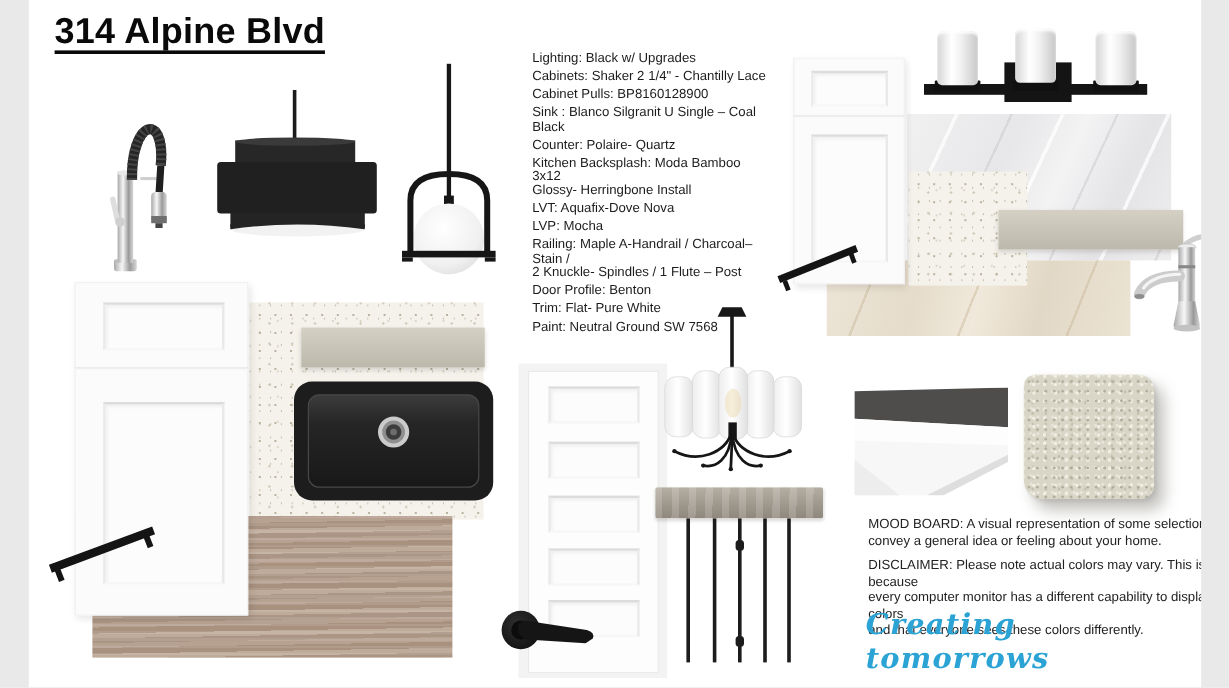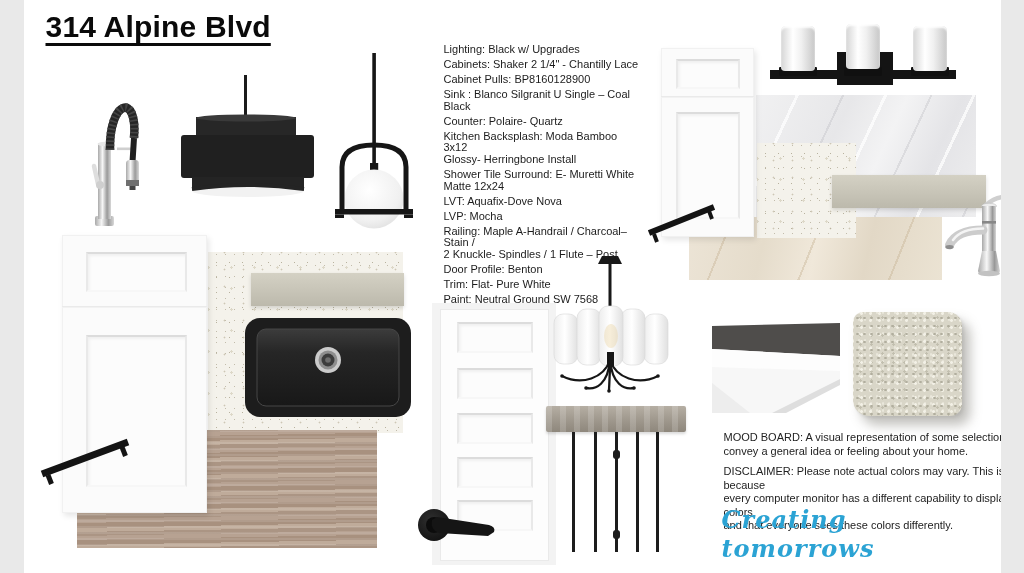--- a/index.html
+++ b/index.html
@@ -127,22 +127,20 @@
 
   <div class="abs spec-list">
 
   <div class="spec-item">Lighting: Black w/ Upgrades</div>
       <div class="spec-item">Cabinets: Shaker 2 1/4"  - Chantilly Lace</div>
       <div class="spec-item">Cabinet Pulls: BP8160128900</div>
       <div class="spec-item">Sink : Blanco Silgranit U Single – Coal Black</div>
       <div class="spec-item">Counter: Polaire- Quartz</div>
       <div class="spec-item">Kitchen Backsplash: Moda Bamboo 3x12
 Glossy-  Herringbone Install</div>
-      <div class="spec-item">Shower Tile Surround: E- Muretti White
-Matte 12x24</div>
       <div class="spec-item">LVT: Aquafix-Dove Nova</div>
       <div class="spec-item">LVP: Mocha</div>
       <div class="spec-item">Railing: Maple A-Handrail / Charcoal–Stain /
 2 Knuckle- Spindles / 1 Flute – Post</div>
       <div class="spec-item">Door Profile: Benton</div>
       <div class="spec-item">Trim: Flat- Pure White</div>
       <div class="spec-item">Paint: Neutral Ground SW 7568</div>
     </div>
 
   <div class="abs quartz quartz1"></div>

